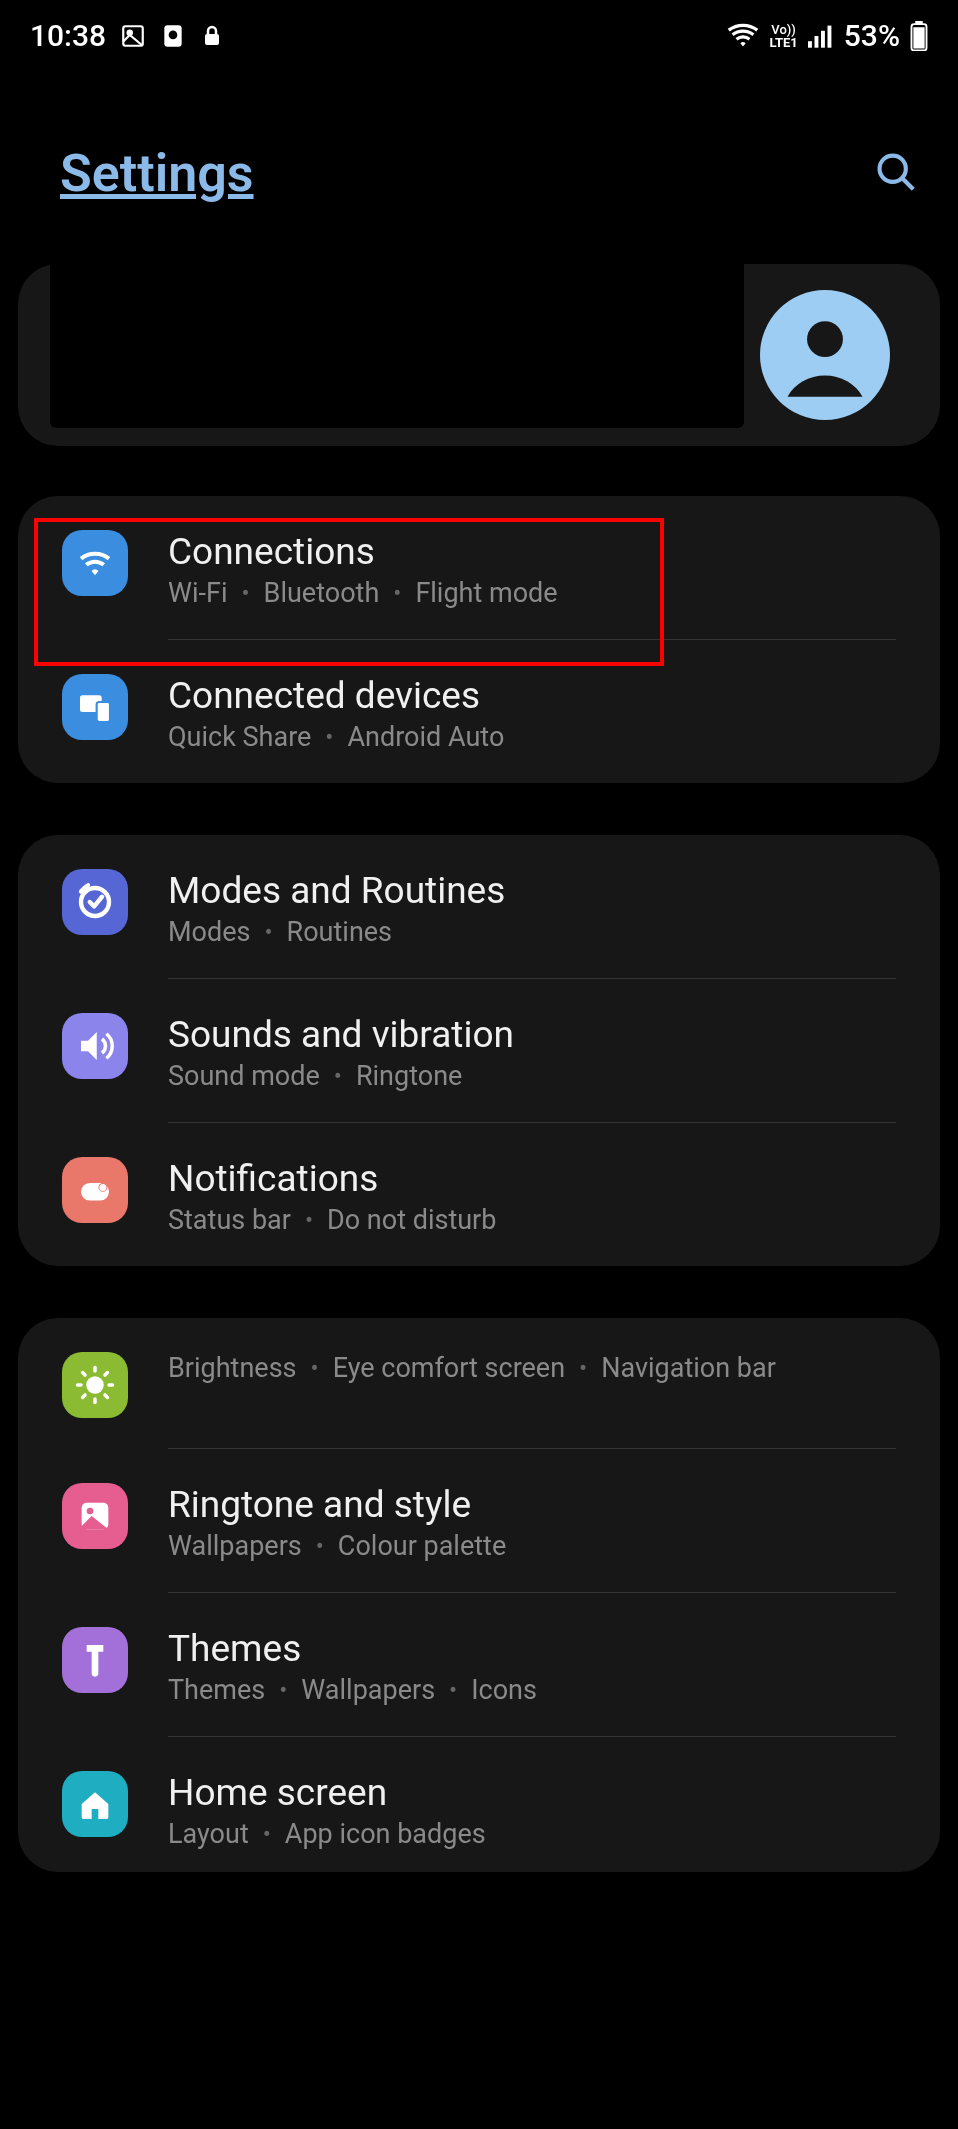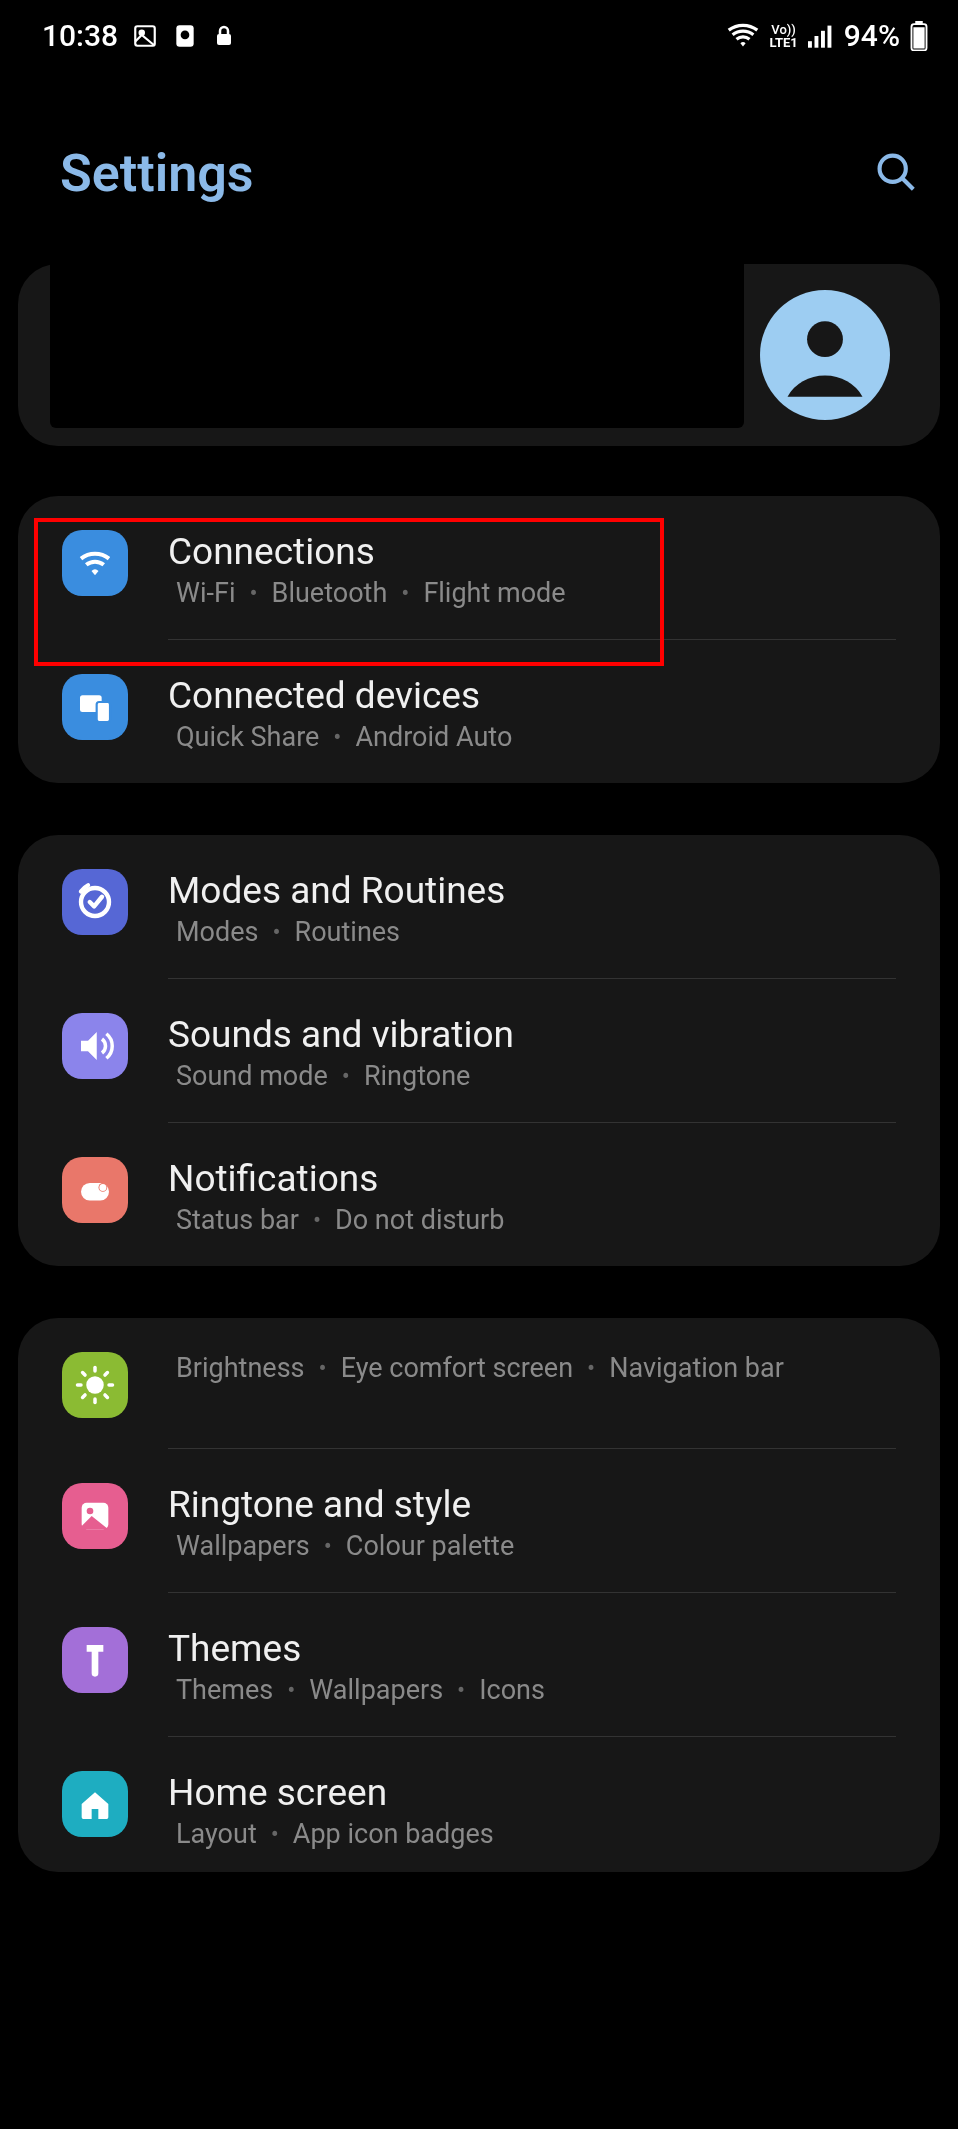--- a/index.html
+++ b/index.html
@@ -13,21 +13,21 @@
     background: #000000;
     font-family: -apple-system, BlinkMacSystemFont, "Segoe UI", Roboto, sans-serif;
     color: #ffffff;
     overflow: hidden;
     position: relative;
   }
   .status-bar {
     display: flex;
     justify-content: space-between;
     align-items: flex-end;
-    padding: 18px 30px 10px 42px;
+    padding: 18px 30px 10px 30px;
     font-size: 30px;
     font-weight: 500;
     gap: 48px;
   }
   .status-left {
     display: flex;
     align-items: center;
     gap: 14px;
   }
   .status-right {
@@ -44,20 +44,21 @@
   .header {
     display: flex;
     justify-content: space-between;
     align-items: center;
     padding: 80px 40px 60px 60px;
   }
   .header-title {
     font-size: 52px;
     font-weight: 600;
     color: #8bb9e8;
+    text-decoration: underline;
   }
   .search-icon {
     width: 45px;
     height: 45px;
     color: #8bb9e8;
   }
   .account-card {
     margin: 0 18px 50px 18px;
     background: #171717;
     border-radius: 40px;
@@ -121,21 +122,20 @@
     font-weight: 400;
     color: #f0f0f0;
     margin-bottom: 4px;
   }
   .setting-subtitle {
     font-size: 27px;
     color: #8a8a8a;
     display: flex;
     align-items: center;
     gap: 14px;
-    margin-left: 8px;
   }
   .sub-dot {
     color: #666;
     font-size: 24px;
   }
   .divider {
     height: 1px;
     background: #333;
     margin-left: 150px;
     margin-right: 44px;
@@ -185,21 +185,21 @@
       <span class="small-status" style="font-weight:700">LTE1</span>
     </span>
     <span class="status-icon">
       <svg width="26" height="24" viewBox="0 0 20 18" fill="white">
           <rect x="0" y="13" width="3" height="5"></rect>
           <rect x="5" y="9" width="3" height="9"></rect>
           <rect x="10" y="5" width="3" height="13"></rect>
           <rect x="15" y="1" width="3" height="17"></rect>
         </svg>
     </span>
-    <span>94%</span>
+    <span>53%</span>
     <span class="status-icon">
       <svg width="18" height="30" viewBox="0 0 14 24" fill="none">
           <rect x="4" y="0" width="6" height="2.5" fill="white"></rect>
           <rect x="1" y="2.5" width="12" height="21" rx="2" stroke="white" stroke-width="1.5" fill="none"></rect>
           <rect x="2.5" y="5" width="9" height="17" fill="white"></rect>
         </svg>
     </span>
   </div>
 </div>
 

